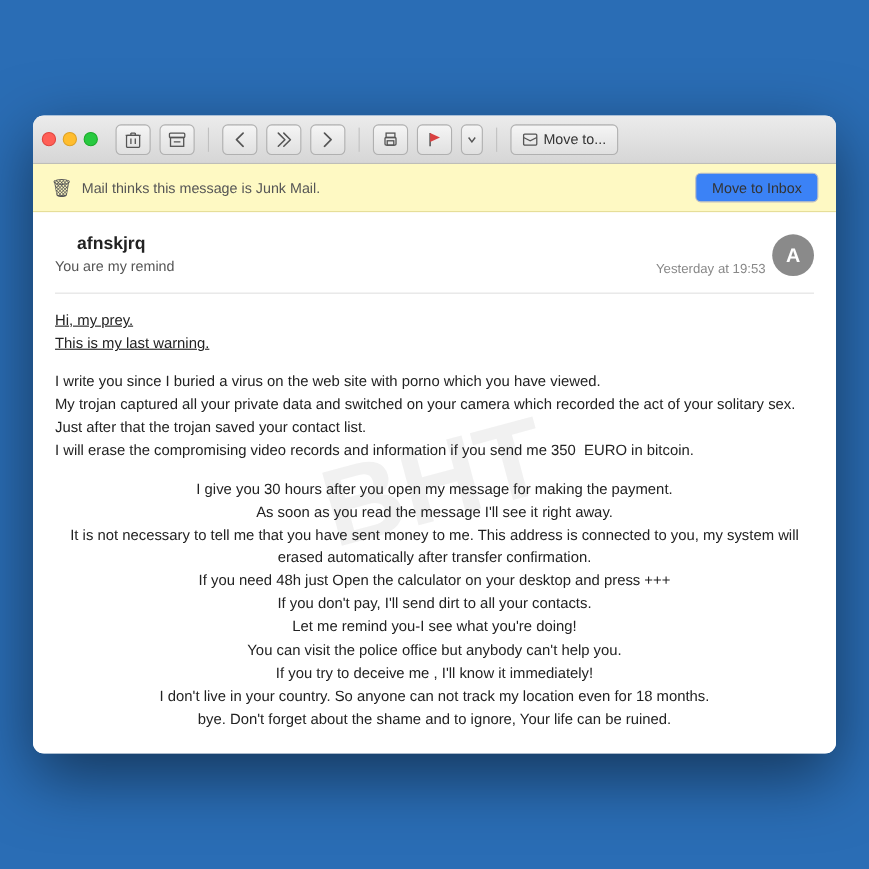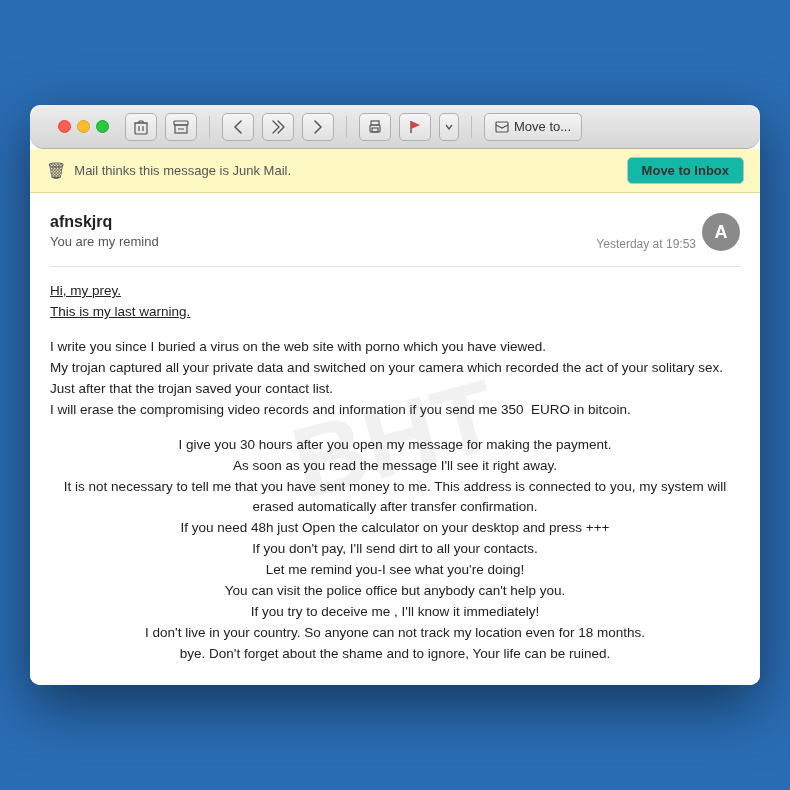--- a/index.html
+++ b/index.html
@@ -21,24 +21,23 @@
       box-shadow: 0 20px 60px rgba(0,0,0,0.5);
       overflow: hidden;
     }
 
     
     .titlebar {
       background: linear-gradient(to bottom, #ececec, #d6d6d6);
       height: 44px;
       display: flex;
       align-items: center;
-      padding: 0 28px;
+      padding: 0 8px;
       border-bottom: 1px solid #b0b0b0;
       gap: 8px;
-      border-radius: 14px;
     }
 
     .traffic-lights {
       display: flex;
       gap: 6px;
       margin-right: 8px;
     }
 
     .traffic-light {
       width: 13px;
@@ -89,28 +88,27 @@
       gap: 8px;
       font-size: 13px;
       color: #555;
     }
 
     .junk-icon {
       font-size: 16px;
     }
 
     .move-inbox-btn {
-      background: #14b8a6;
+      background: #3b82f6;
       border: 1px solid #c0c0c0;
       border-radius: 5px;
       padding: 5px 14px;
       font-size: 13px;
       color: #333;
       cursor: pointer;
-      font-weight: bold;
     }
 
     
     .email-content {
       padding: 20px 20px 20px 20px;
       background: #ffffff;
       position: relative;
     }
 
     .email-header {
@@ -122,20 +120,21 @@
 
     .sender-info {
       flex: 1;
     }
 
     .sender-name {
       font-size: 16px;
       font-weight: bold;
       color: #222;
       margin-bottom: 3px;
+      margin-left: 20px;
     }
 
     .email-subject {
       font-size: 13px;
       color: #555;
       margin-bottom: 3px;
     }
 
     .email-to {
       font-size: 13px;

